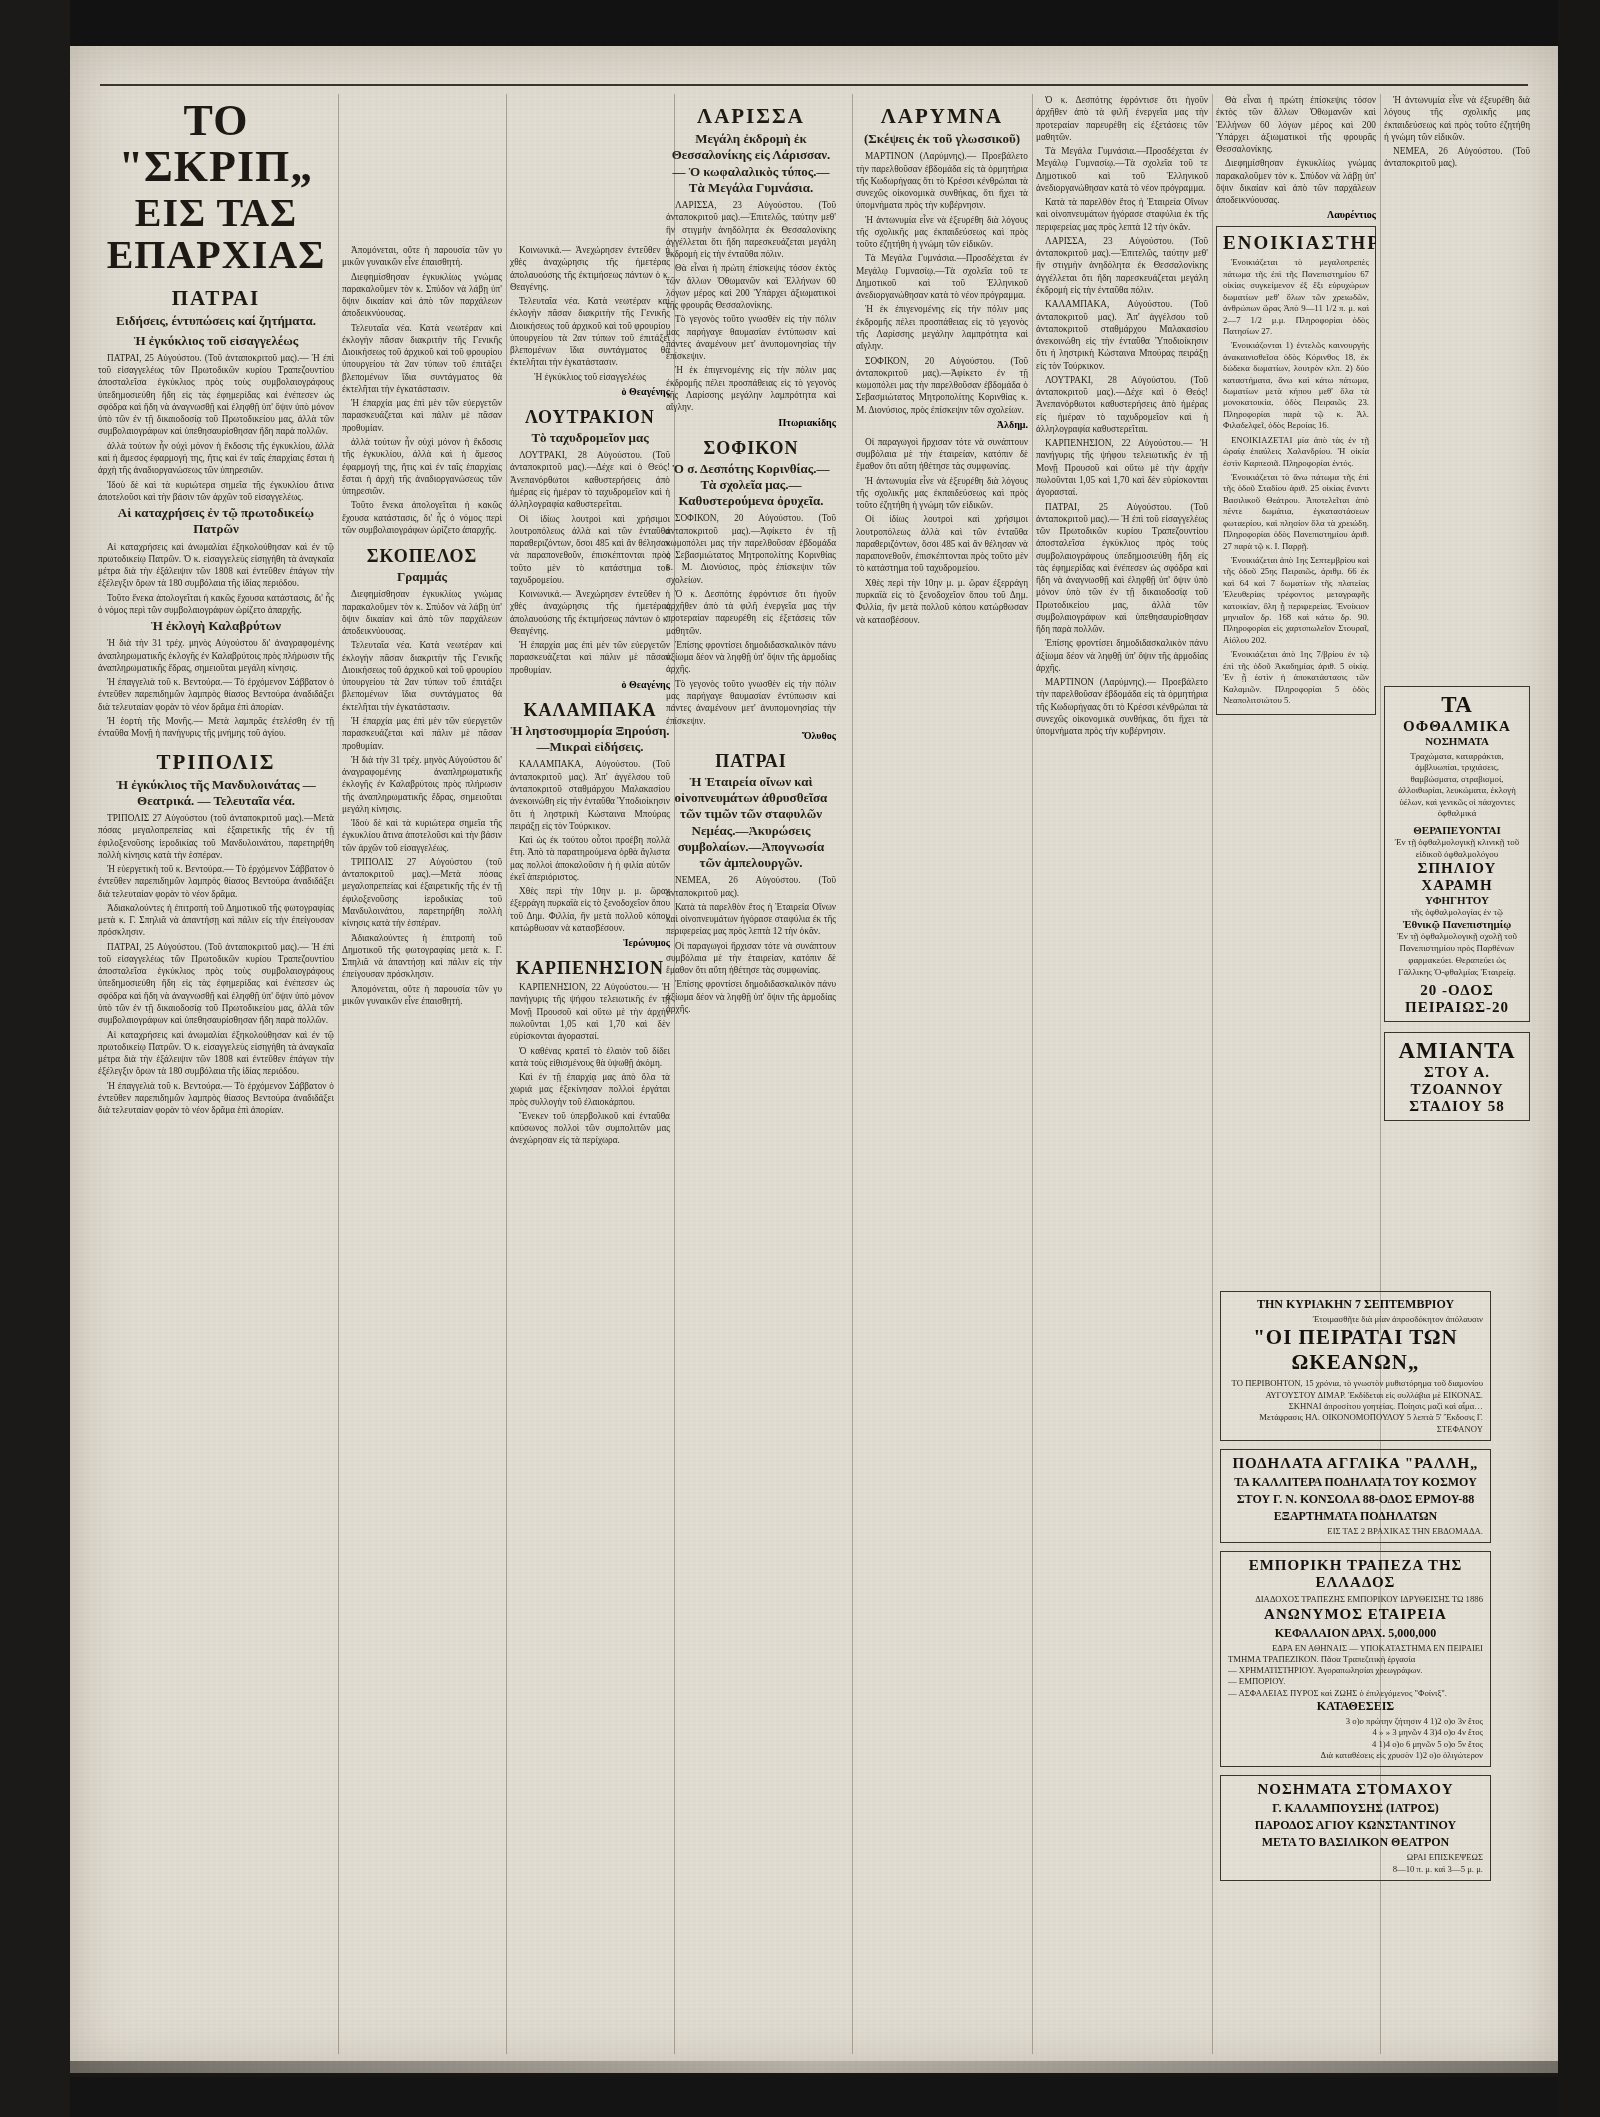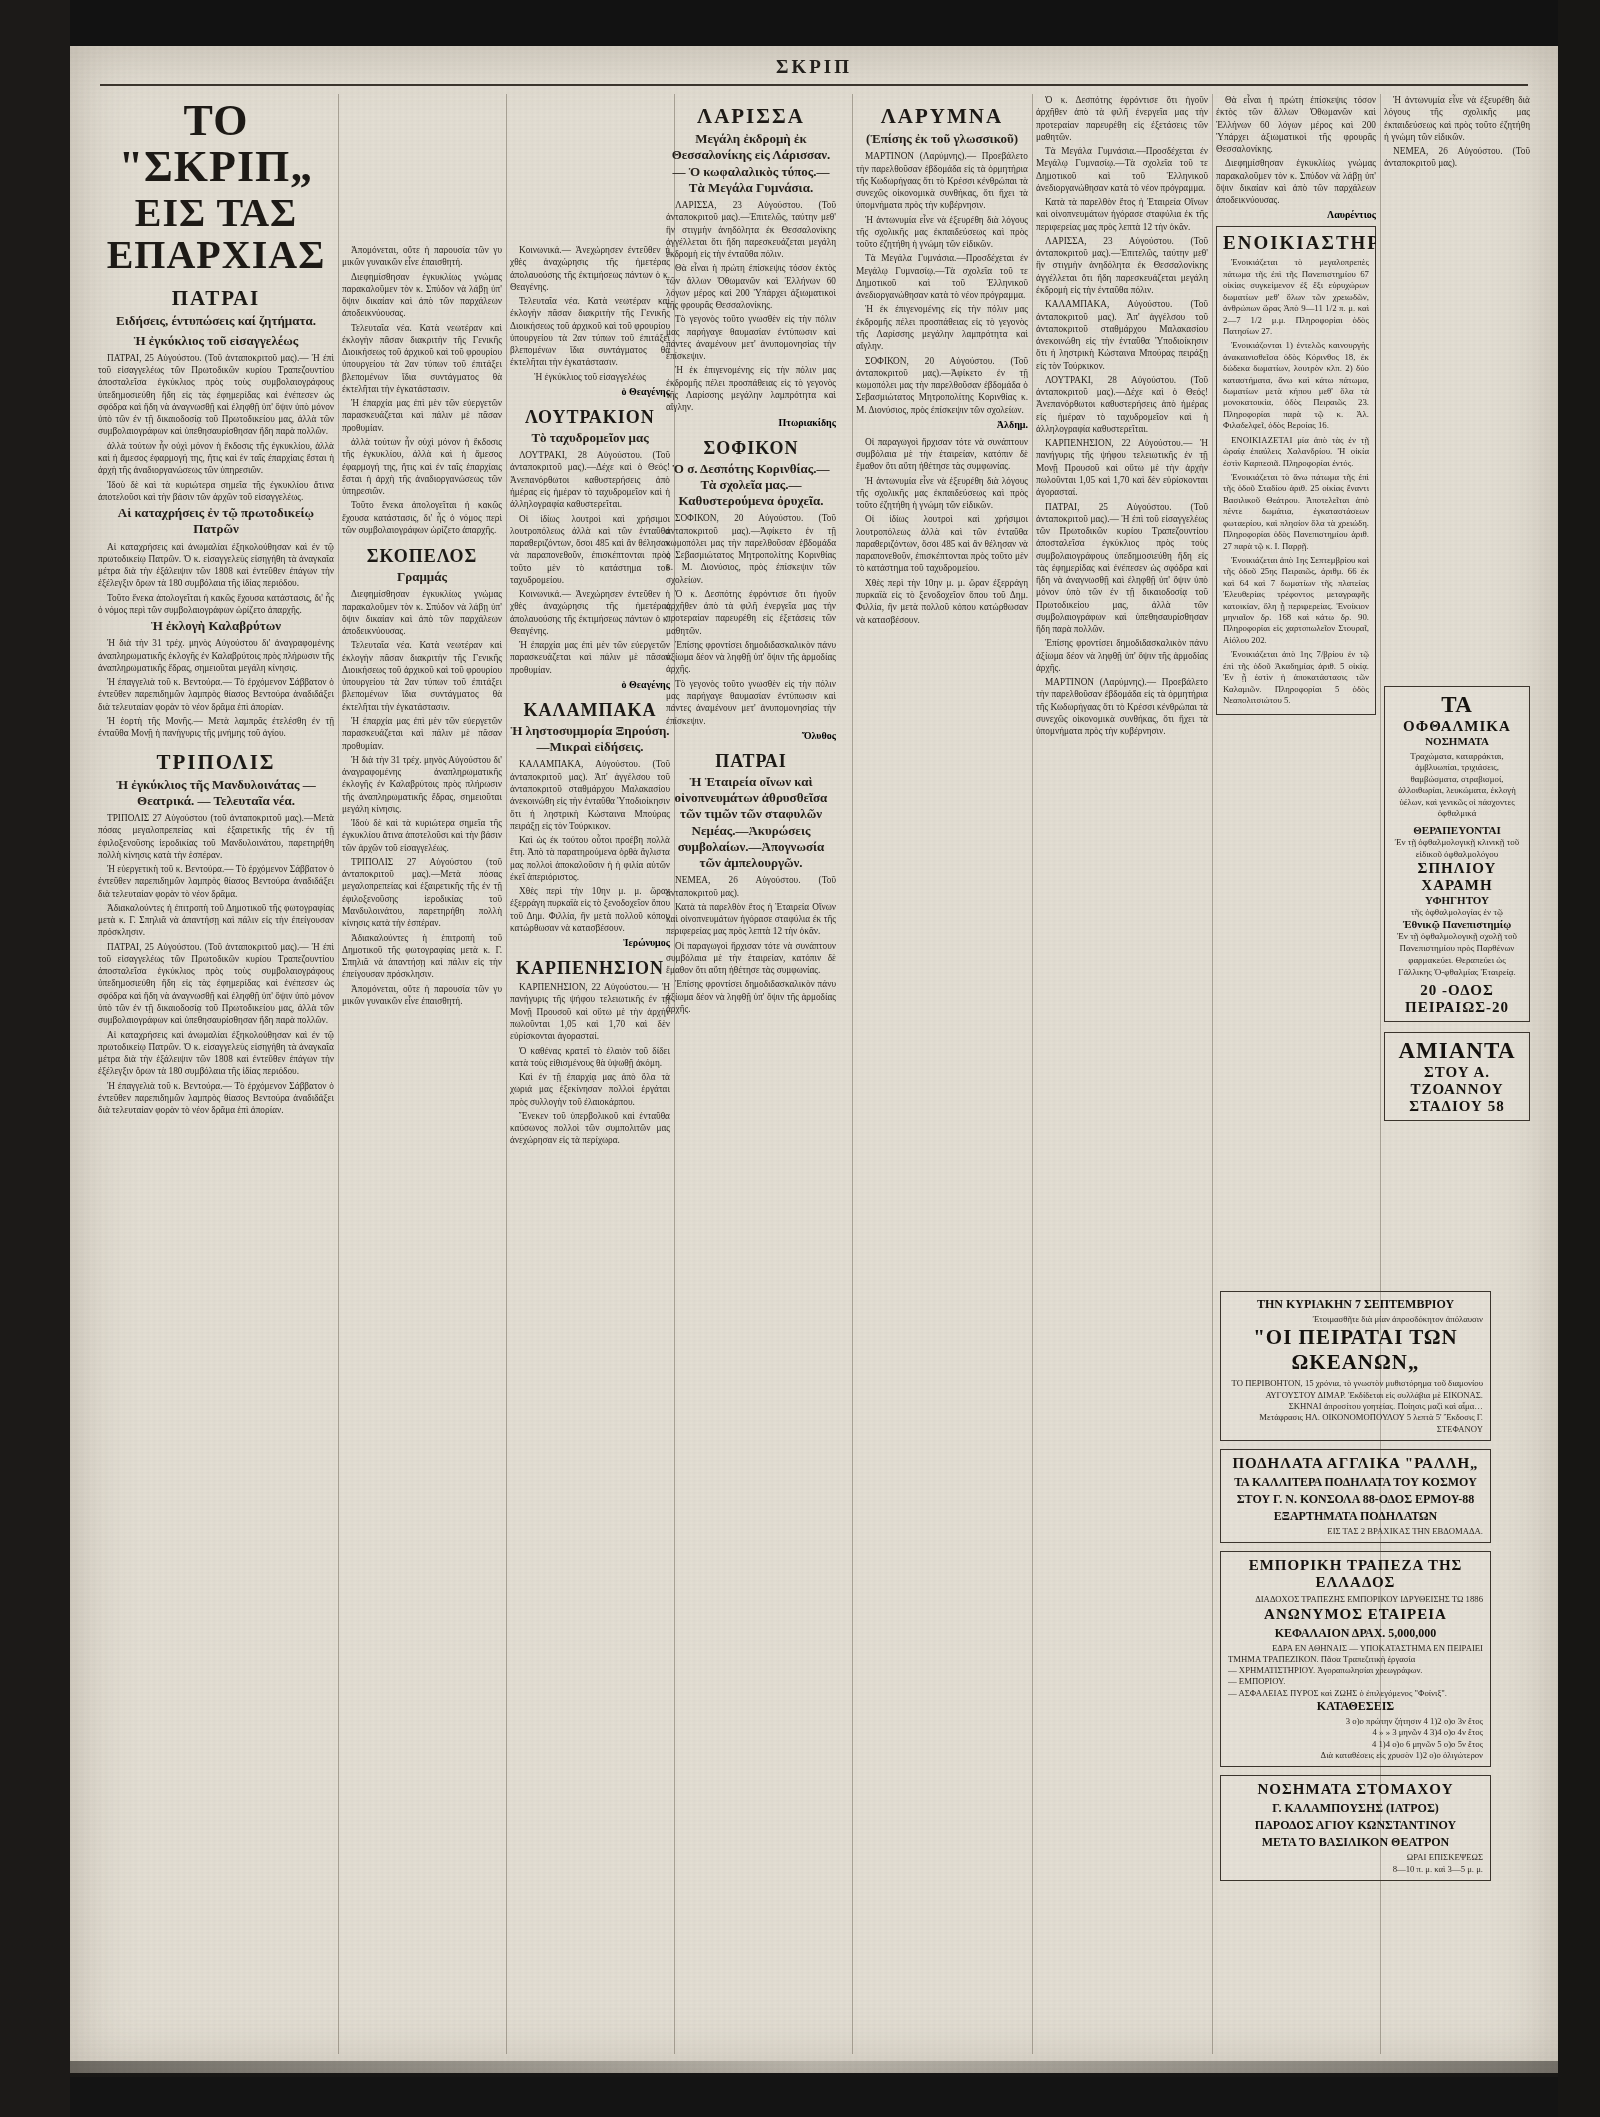--- a/index.html
+++ b/index.html
@@ -100,21 +100,20 @@
 
 <div class="page">
   <div class="scan-edge-top"></div>
   <div class="scan-edge-bottom"></div>
   <div class="scan-edge-left"></div>
   <div class="scan-edge-right"></div>
 
   <div class="paper">
     <div class="grain"></div>
 
-    <div class="masthead">ΣΚΡΙΠ</div>
     <div class="rule hline-top"></div>
 
     <div class="cols">
       <div class="vsep" style="left:240px"></div>
       <div class="vsep" style="left:408px"></div>
       <div class="vsep" style="left:576px"></div>
       <div class="vsep" style="left:754px"></div>
       <div class="vsep" style="left:934px"></div>
       <div class="vsep" style="left:1114px"></div>
       <div class="vsep" style="left:1282px"></div>
@@ -239,21 +238,21 @@
         <div class="body">
           <p>ΝΕΜΕΑ, 26 Αὐγούστου. (Τοῦ ἀνταποκριτοῦ μας).</p>
           <p>Κατὰ τὰ παρελθὸν ἔτος ἡ Ἑταιρεία Οἴνων καὶ οἰνοπνευμάτων ἠγόρασε σταφύλια ἐκ τῆς περιφερείας μας πρὸς λεπτὰ 12 τὴν ὀκᾶν.</p>
           <p>Οἱ παραγωγοὶ ἤρχισαν τότε νὰ συνάπτουν συμβόλαια μὲ τὴν ἑταιρείαν, κατόπιν δὲ ἔμαθον ὅτι αὕτη ἠθέτησε τὰς συμφωνίας.</p>
           <p>Ἐπίσης φροντίσει δημοδιδασκαλικὸν πάνυ ἀξίωμα δέον νὰ ληφθῇ ὑπ' ὄψιν τῆς ἁρμοδίας ἀρχῆς.</p>
         </div>
       </div>
 
       <div class="col c5">
         <div class="sechead">ΛΑΡΥΜΝΑ</div>
-        <div class="subhead">(Ἐπίσης ἐκ τοῦ γλωσσικοῦ)</div>
+        <div class="subhead">(Σκέψεις ἐκ τοῦ γλωσσικοῦ)</div>
         <div class="body">
           <p>ΜΑΡΤΙΝΟΝ (Λαρύμνης).— Προεβάλετο τὴν παρελθοῦσαν ἑβδομάδα εἰς τὰ ὁρμητήρια τῆς Κωδωρήγαας ὅτι τὸ Κρέσσι κἐνθρώπαι τὰ συνεχῶς οἰκονομικὰ συνθήκας, ὅτι ἤχει τὰ ὑπομνήματα πρὸς τὴν κυβέρνησιν.</p>
           <p>Ἡ ἀντωνυμία εἶνε νὰ ἐξευρέθη διὰ λόγους τῆς σχολικῆς μας ἐκπαιδεύσεως καὶ πρὸς τοῦτο ἐζητήθη ἡ γνώμη τῶν εἰδικῶν.</p>
           <p>Τὰ Μεγάλα Γυμνάσια.—Προσδέχεται ἐν Μεγάλῳ Γυμνασίῳ.—Τὰ σχολεῖα τοῦ τε Δημοτικοῦ καὶ τοῦ Ἑλληνικοῦ ἀνεδιοργανώθησαν κατὰ τὸ νέον πρόγραμμα.</p>
           <p>Ἡ ἐκ ἐπιγενομένης εἰς τὴν πόλιν μας ἐκδρομῆς πέλει προσπάθειας εἰς τὸ γεγονὸς τῆς Λαρίσσης μεγάλην λαμπρότητα καὶ αἴγλην.</p>
           <p>ΣΟΦΙΚΟΝ, 20 Αὐγούστου. (Τοῦ ἀνταποκριτοῦ μας).—Ἀφίκετο ἐν τῇ κωμοπόλει μας τὴν παρελθοῦσαν ἑβδομάδα ὁ Σεβασμιώτατος Μητροπολίτης Κορινθίας κ. Μ. Διονύσιος, πρὸς ἐπίσκεψιν τῶν σχολείων.</p>
         </div>
         <div class="sig">Ἀλδημ.</div>
         <div class="body">
           <p>Οἱ παραγωγοὶ ἤρχισαν τότε νὰ συνάπτουν συμβόλαια μὲ τὴν ἑταιρείαν, κατόπιν δὲ ἔμαθον ὅτι αὕτη ἠθέτησε τὰς συμφωνίας.</p>

